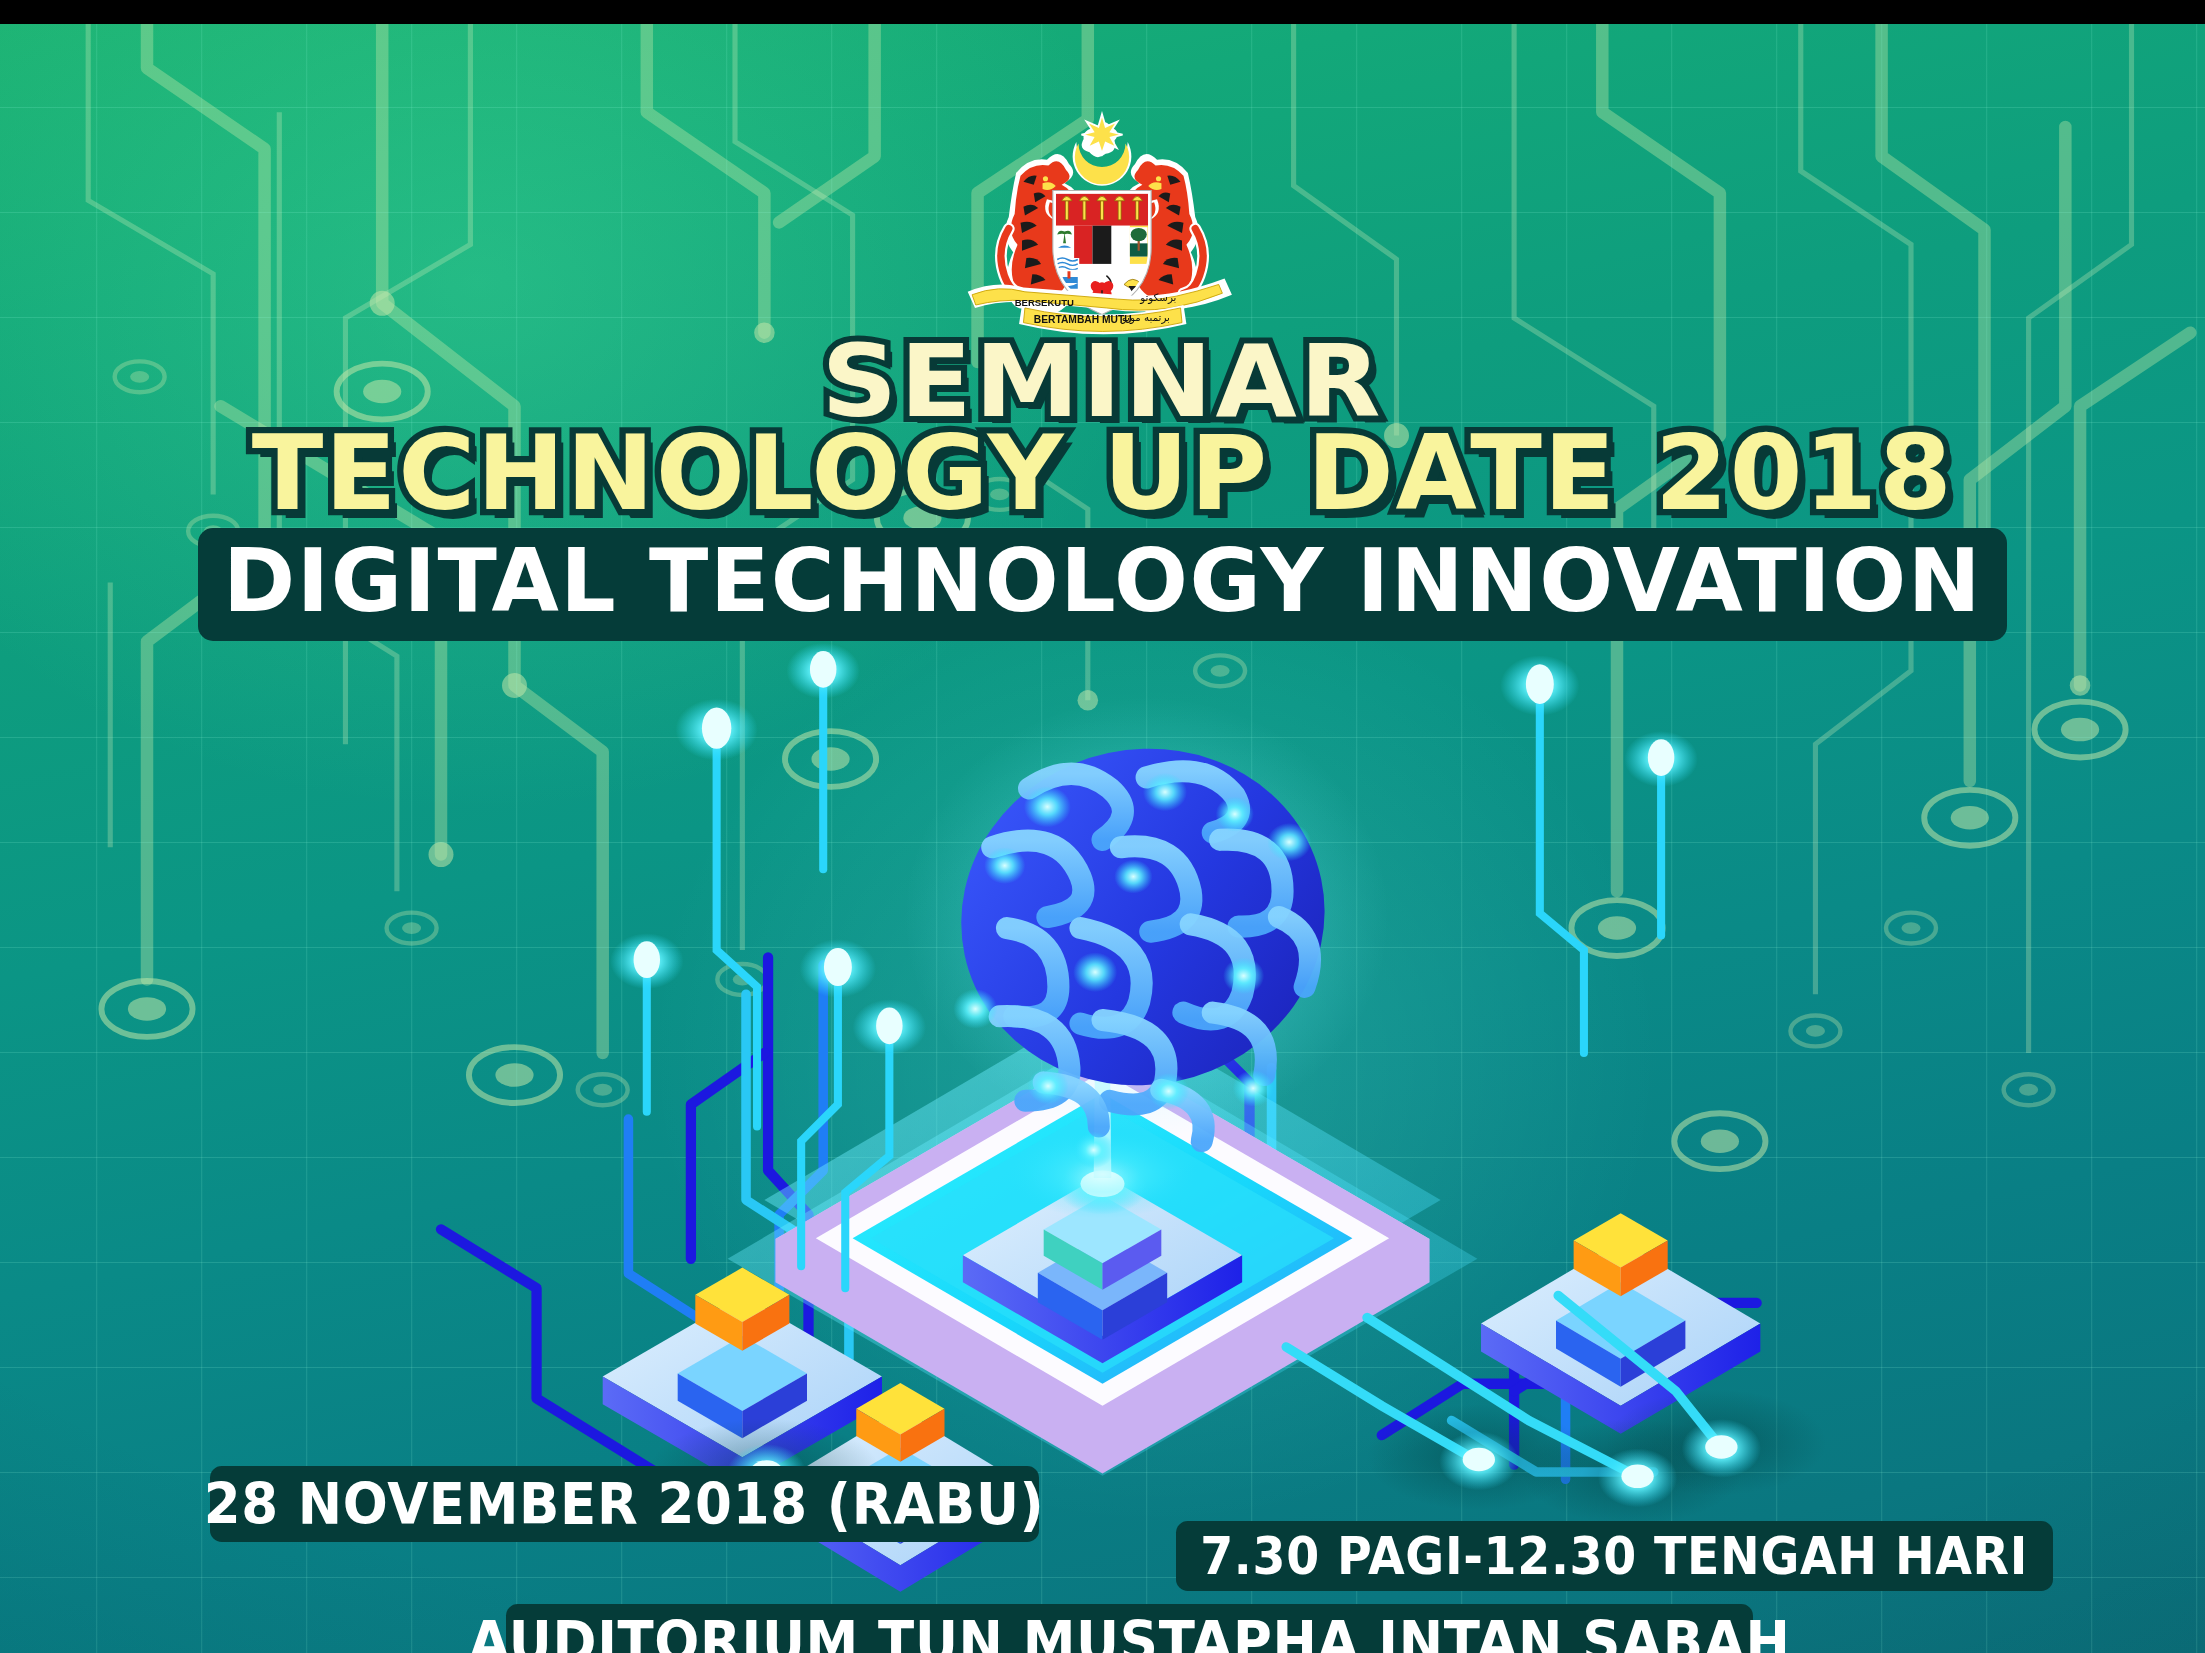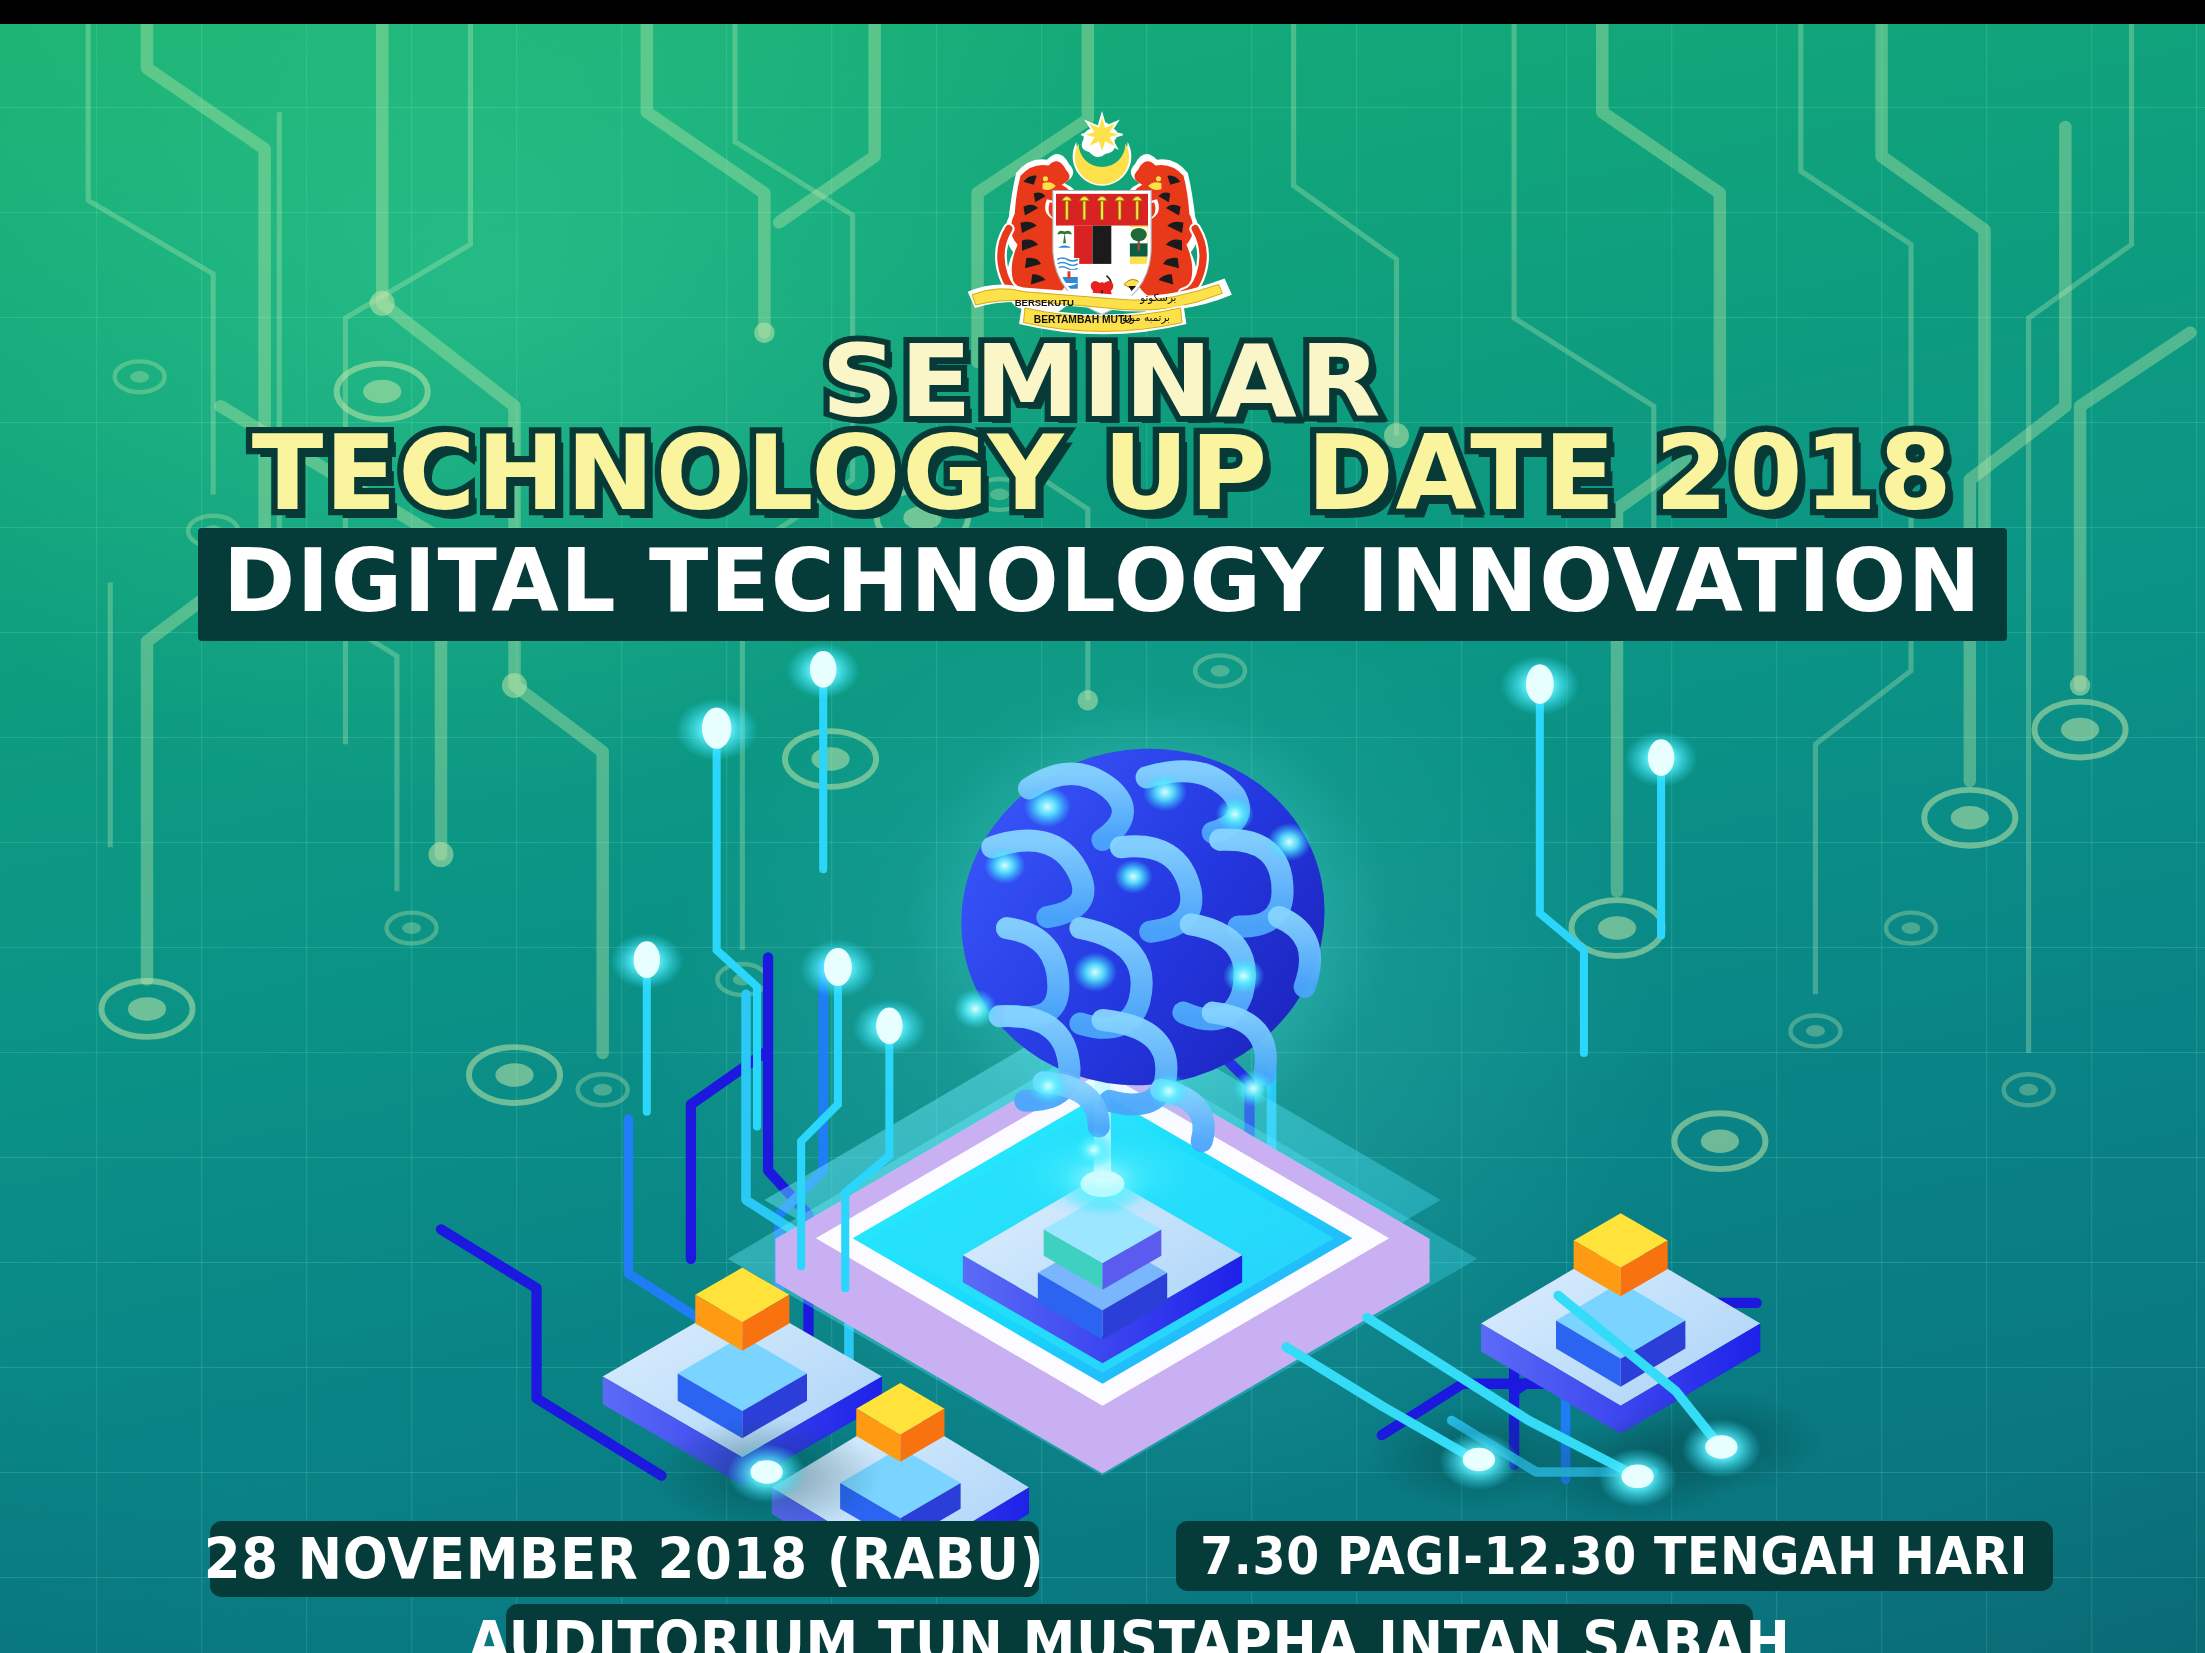--- a/index.html
+++ b/index.html
@@ -82,21 +82,21 @@
     -webkit-text-stroke:12.5px #073a37;
     paint-order:stroke fill;
     text-shadow:8px 8.8px 0 #073a37;
     transform:scaleX(1.02);
     margin:-10.3px 0 0 0;
   }
   #banner-sub{
     display:inline-block;
     margin-top:2.9px;
     background:#053c39;
-    border-radius:4px;
+    border-radius:15px;
     padding:10.3px 25px 16px 25px;
   }
   .t-sub{
     font-family:"DejaVu Sans",sans-serif;
     font-weight:bold;
     font-size:87px;
     line-height:1.0;
     letter-spacing:1.5px;
     color:#ffffff;
     transform:scaleX(1.0);
@@ -109,21 +109,21 @@
     position:absolute;
     background:#053c39;
     border-radius:11.8px;
     color:#ffffff;
     font-family:"DejaVu Sans",sans-serif;
     font-weight:bold;
     white-space:nowrap;
     display:flex;align-items:center;justify-content:center;
     letter-spacing:0.7px;
   }
-  #bar-date{left:210px;top:1497px;width:829px;height:76px;font-size:57px;}
+  #bar-date{left:210px;top:1442px;width:829px;height:76px;font-size:57px;}
   #bar-time{left:1176px;top:1497px;width:877px;height:70px;font-size:51px;}
   #bar-venue{left:506px;top:1580px;width:1247px;height:76px;font-size:57px;}
 
   .squish{display:inline-block;transform:scaleX(.93);}
 </style>
 </head>
 <body>
 
 <div id="poster">
 

